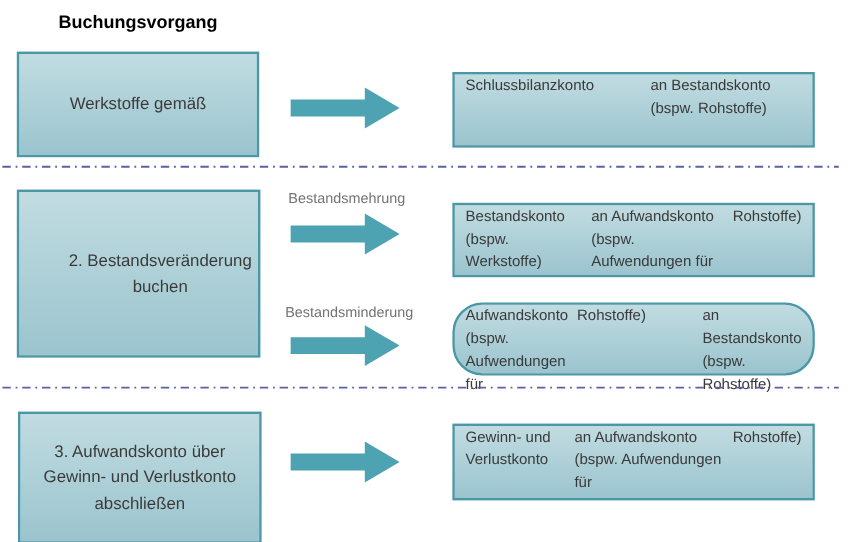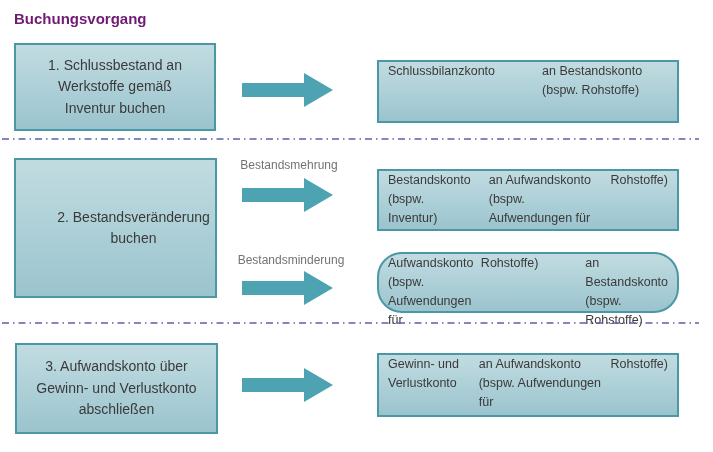--- a/index.html
+++ b/index.html
@@ -17,41 +17,42 @@
     background:#ffffff;
     font-family:"Liberation Sans", sans-serif;
     color:var(--text);
     overflow:hidden;
   }
   .col-header{
     position:absolute;
     top:10px;
     font-size:15px;
     font-weight:bold;
-    color:#701a75;
+    color:#000000;
+    text-align:center;
   }
   .col-header.left{left:14px;width:202px;}
   .col-header.right{left:377px;width:302px;}
 
   .process-box{
     position:absolute;
     box-sizing:border-box;
     border:2px solid var(--box-border);
     background:linear-gradient(180deg,var(--box-fill-top),var(--box-fill-bottom));
     display:flex;
     flex-direction:column;
     justify-content:center;
     align-items:center;
     font-size:14px;
     line-height:21.5px;
     text-align:center;
   }
   .process-box.p1{left:14px;top:43px;width:202px;height:88px;}
   .process-box.p2{left:14px;top:158px;width:203px;height:140px;padding-left:36px;}
-  .process-box.p3{left:15px;top:343px;width:203px;height:91px;}
+  .process-box.p3{left:15px;top:343px;width:203px;height:110px;}
 
   .entry-box{
     position:absolute;
     box-sizing:border-box;
     left:377px;
     width:302px;
     border:2px solid var(--box-border);
     background:linear-gradient(180deg,var(--box-fill-top),var(--box-fill-bottom));
     display:flex;
     flex-direction:row;
@@ -92,23 +93,21 @@
   .divider line{stroke:var(--divider);stroke-width:1.6;}
 </style>
 </head>
 <body>
 
 <div class="canvas">
 
   <div class="col-header left">Buchungsvorgang</div>
 
   <div class="process-box p1">
-    <div>1. Schlussbestand an</div>
     <div>Werkstoffe gemäß</div>
-    <div>Inventur buchen</div>
   </div>
 
   <div class="flow-arrow a1">
     <svg viewBox="0 0 92 36">
         <polygon points="0,11 62,11 62,1 91,18 62,35 62,25 0,25"></polygon>
       </svg>
   </div>
 
   <div class="entry-box e1">
     <div>Schlussbilanzkonto</div>
@@ -127,21 +126,21 @@
   </div>
 
   <div class="arrow-label l2a">Bestandsmehrung</div>
   <div class="flow-arrow a2a">
     <svg viewBox="0 0 92 36">
         <polygon points="0,11 62,11 62,1 91,18 62,35 62,25 0,25"></polygon>
       </svg>
   </div>
 
   <div class="entry-box e2a">
-    <div>Bestandskonto (bspw. Inventur)</div>
+    <div>Bestandskonto (bspw. Werkstoffe)</div>
     <div class="indent-sm">an Aufwandskonto (bspw. Aufwendungen für</div>
     <div>Rohstoffe)</div>
   </div>
 
   <div class="arrow-label l2b">Bestandsminderung</div>
   <div class="flow-arrow a2b">
     <svg viewBox="0 0 92 36">
         <polygon points="0,11 62,11 62,1 91,18 62,35 62,25 0,25"></polygon>
       </svg>
   </div>

